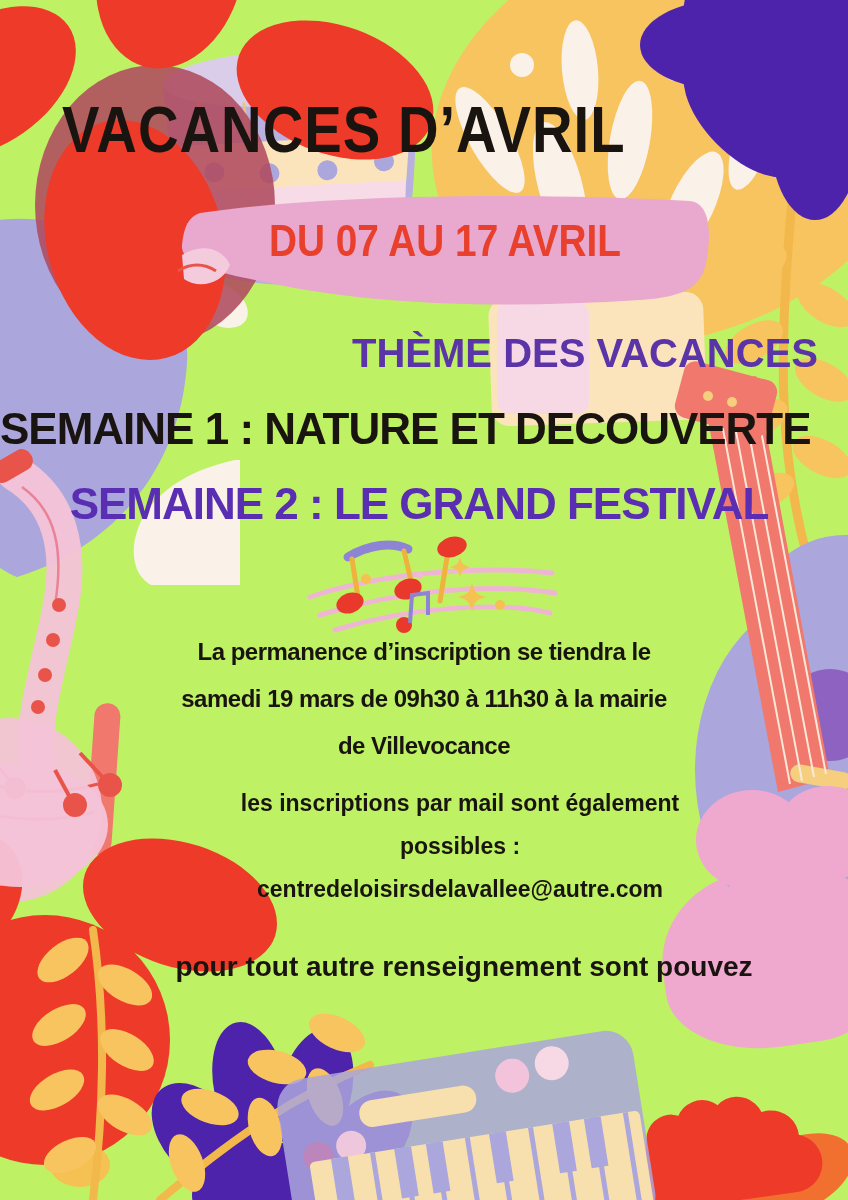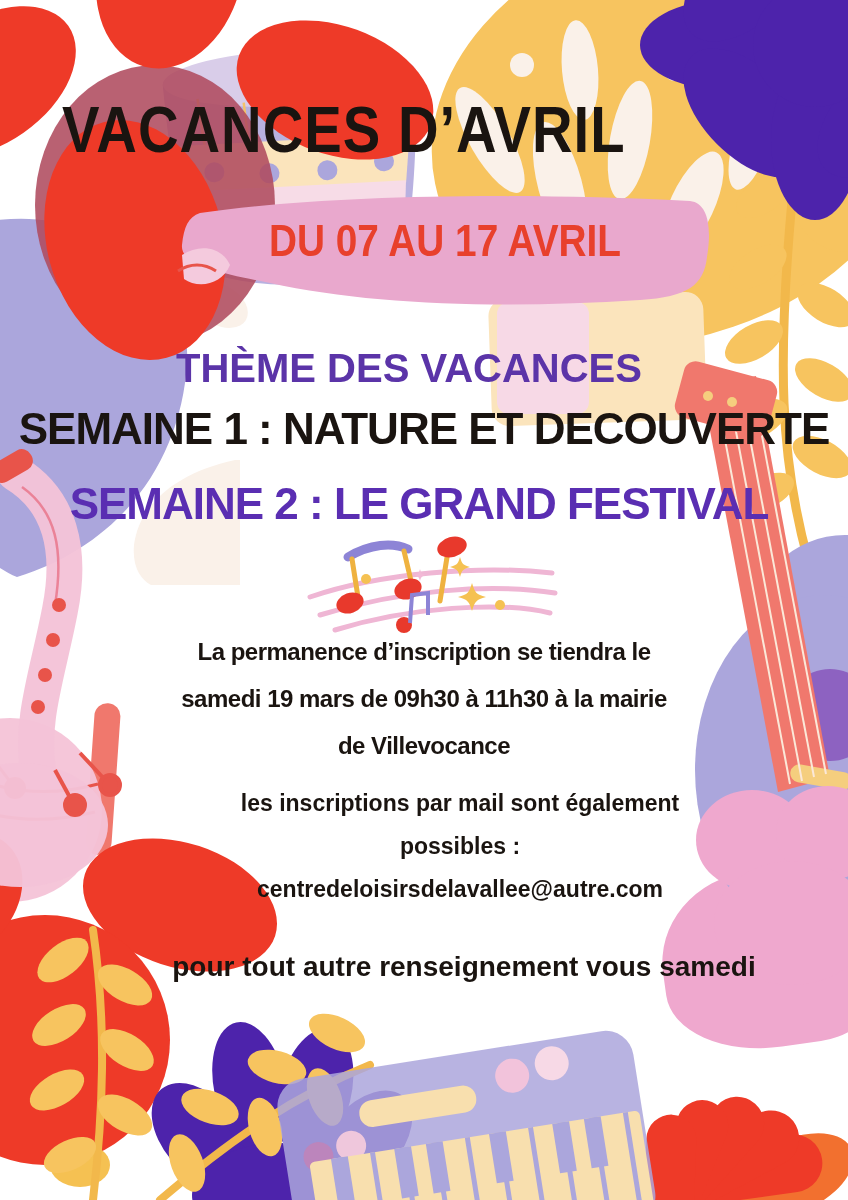--- a/index.html
+++ b/index.html
@@ -1,28 +1,28 @@
 <!DOCTYPE html>
 <html><head>
 <meta charset="utf-8">
 <style>
   html,body{margin:0;padding:0;background:#e8e4df;}
   #poster{
     position:relative;width:848px;height:1200px;overflow:hidden;
-    background:#ffffff;font-family:"Liberation Sans",sans-serif;
+    background:#bef264;font-family:"Liberation Sans",sans-serif;
   }
   .deco{position:absolute;pointer-events:none;}
   .deco svg{display:block;width:100%;height:100%;overflow:visible;}
   .txt{position:absolute;z-index:10;font-weight:bold;color:#1A1410;}
   #title{left:62px;top:92px;width:620px;font-size:58px;letter-spacing:1px;
          transform:scale(.97,1.12);transform-origin:left top;white-space:nowrap;}
   #dateBanner{left:180px;top:216px;width:530px;text-align:center;font-size:40px;
          color:#E8402C;transform:scale(.97,1.1);transform-origin:center top;white-space:nowrap;}
-  #theme{left:0;top:346px;width:818px;text-align:center;font-size:40px;color:#5B34A8;white-space:nowrap;}
-  #week1{left:0;top:404px;width:848px;text-align:center;font-size:44px;letter-spacing:-1px;white-space:nowrap;}
+  #theme{left:0;top:331px;width:818px;text-align:right;font-size:40px;color:#5B34A8;white-space:nowrap;}
+  #week1{left:0;top:404px;width:728px;text-align:center;font-size:44px;letter-spacing:-1px;white-space:nowrap;}
   #week2{left:0;top:479px;width:838px;text-align:center;font-size:44px;letter-spacing:-1px;color:#5A2EB2;white-space:nowrap;}
   #registration{left:14px;top:628px;width:820px;text-align:center;font-size:24px;line-height:47px;letter-spacing:-.5px;}
   #mailblock{left:80px;top:782px;width:760px;text-align:center;font-size:23px;line-height:43px;}
   #contactblock{left:90px;top:945px;width:748px;text-align:center;font-size:28px;line-height:44px;}
   .z1{z-index:1}.z2{z-index:2}.z3{z-index:3}.z4{z-index:4}
   #yellowBlob{left:430px;top:-70px;width:470px;height:410px;background:#F7C45F;
       border-radius:58% 42% 55% 45% / 50% 60% 40% 50%;transform:rotate(-12deg);}
   #paleYellowPatch{left:490px;top:295px;width:215px;height:128px;background:#FBE4BC;
       border-radius:18px;transform:rotate(-2deg);}
   #palePinkPatch{left:497px;top:302px;width:92px;height:112px;background:#F7D9E6;border-radius:12px;}
@@ -332,16 +332,16 @@
     <div>de Villevocance</div>
   </div>
 
   <div class="txt" id="mailblock">
     <div>les inscriptions par mail sont également</div>
     <div>possibles :</div>
     <div>centredeloisirsdelavallee@autre.com</div>
   </div>
 
   <div class="txt" id="contactblock">
-    <div>pour tout autre renseignement vous samedi</div>
+    <div>pour tout autre renseignement sont pouvez</div>
   </div>
 
 </div>
 
 </body></html>

